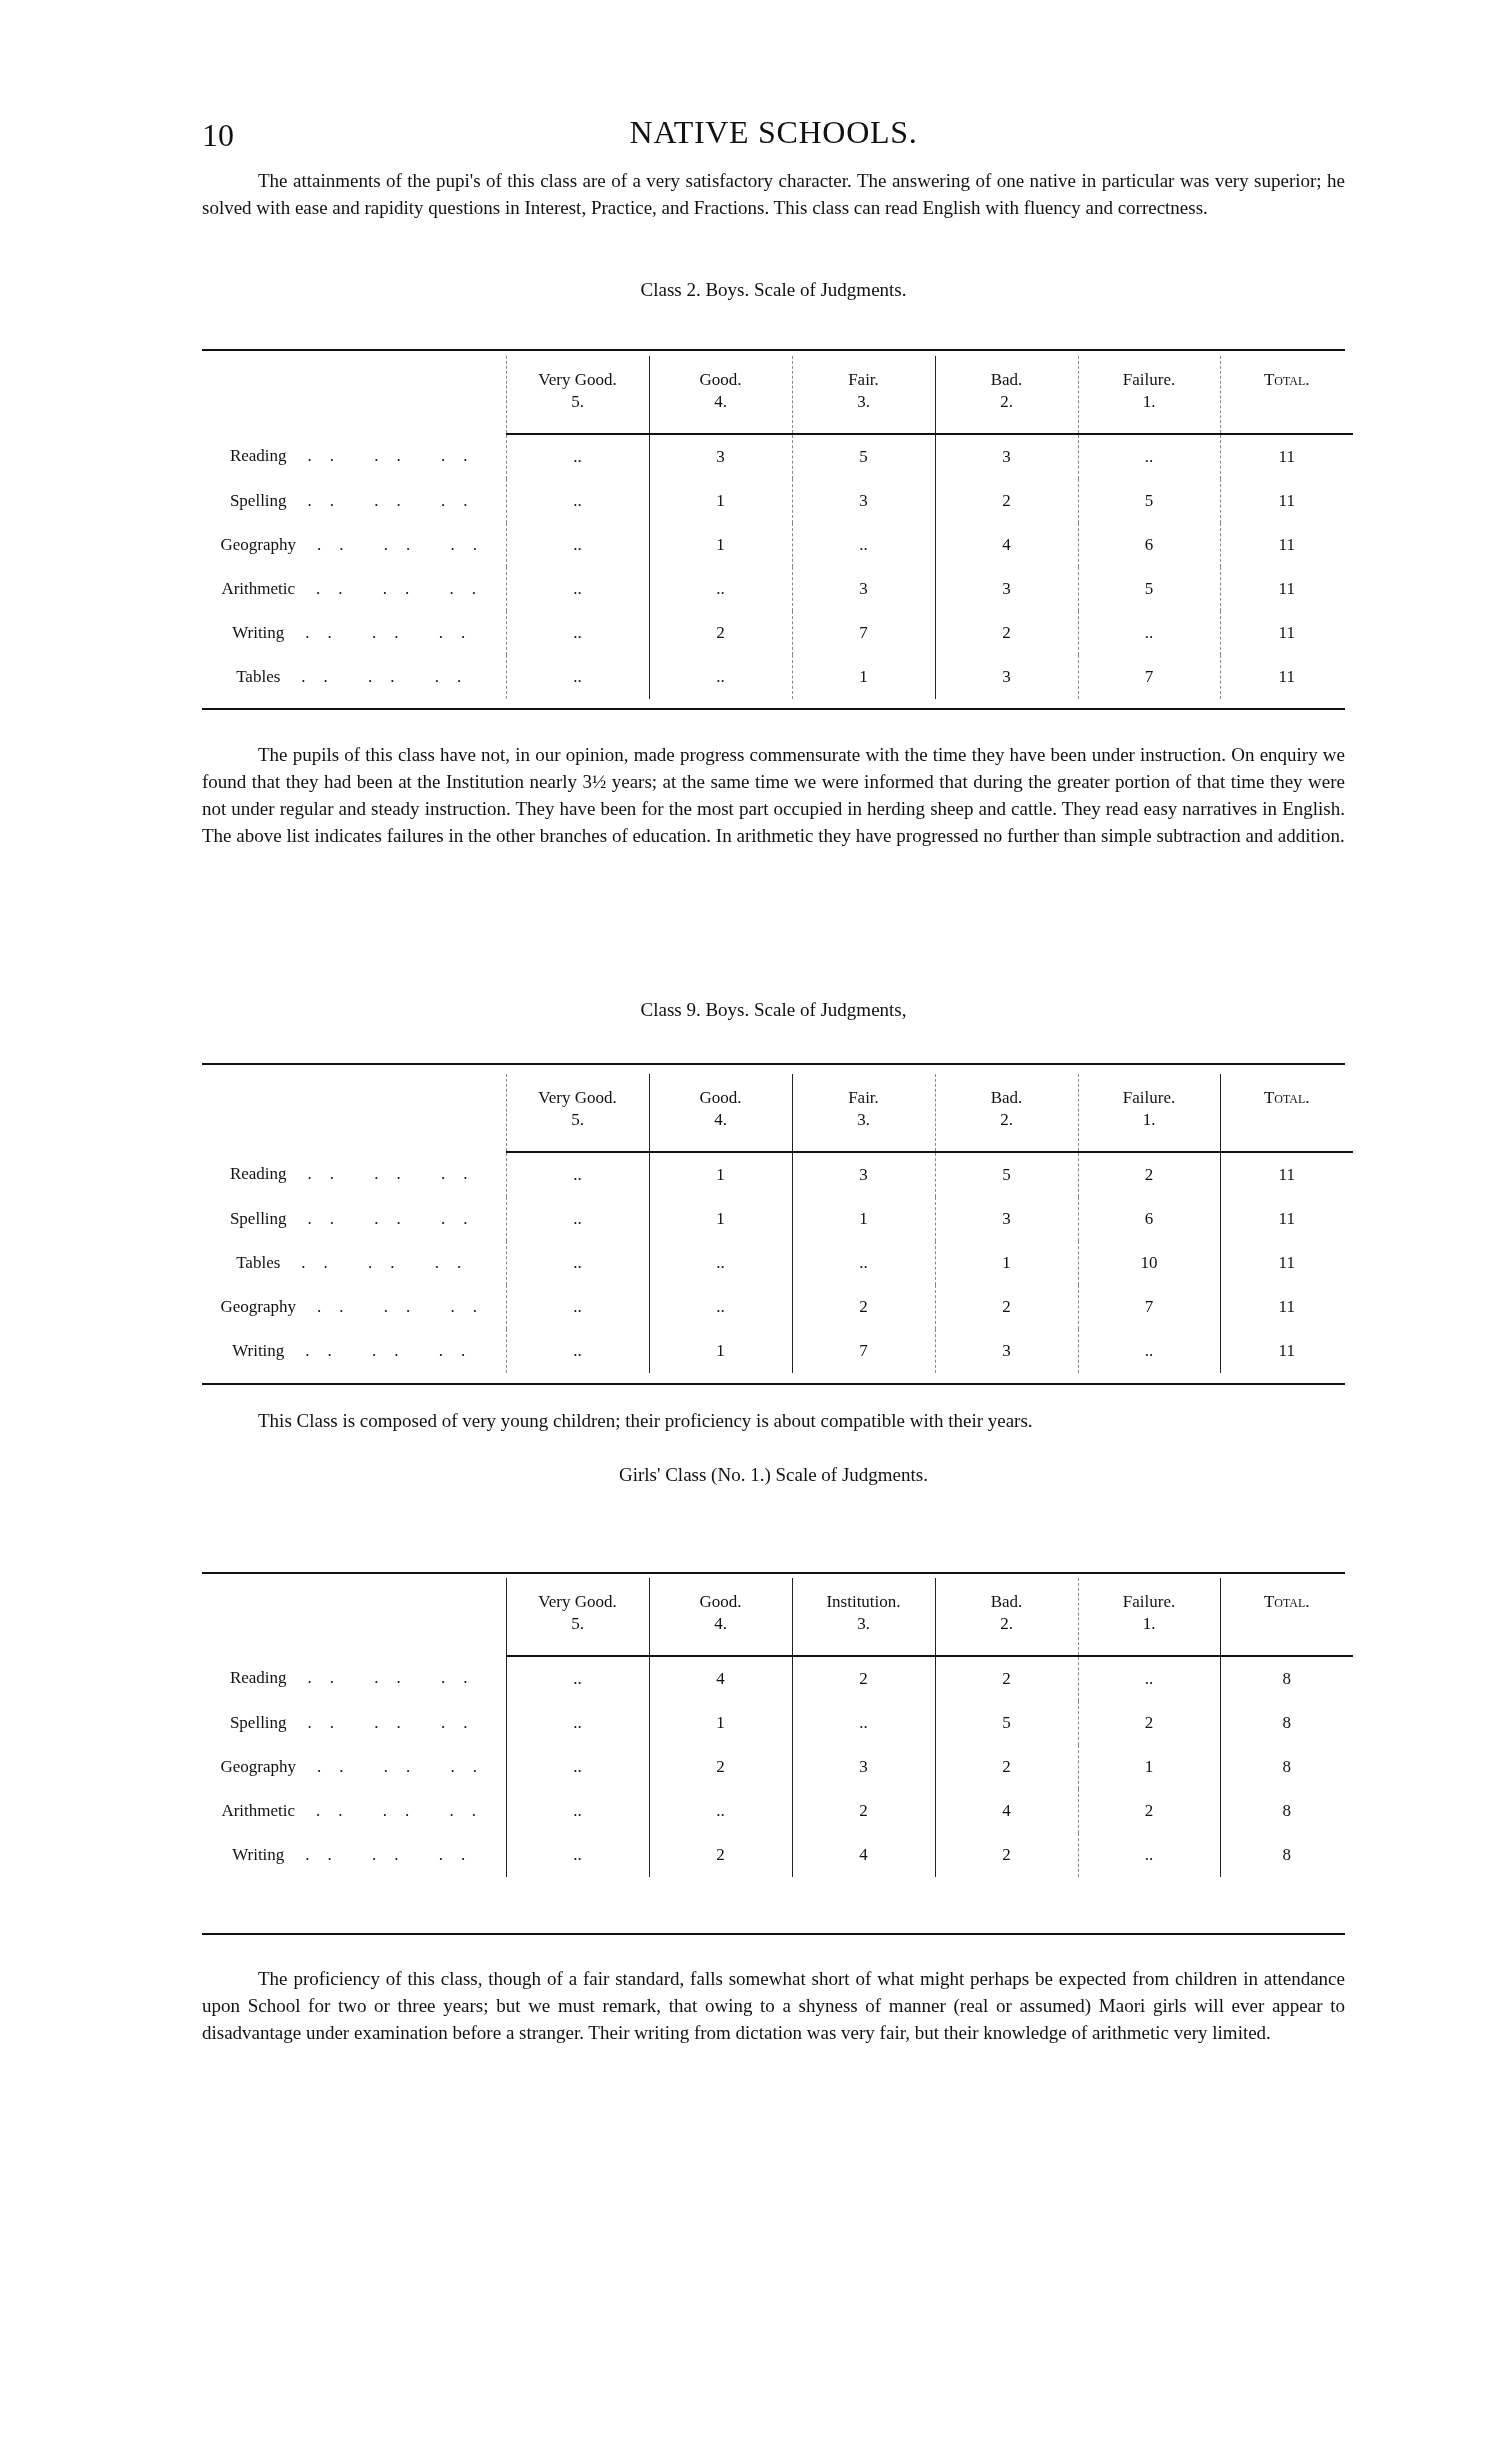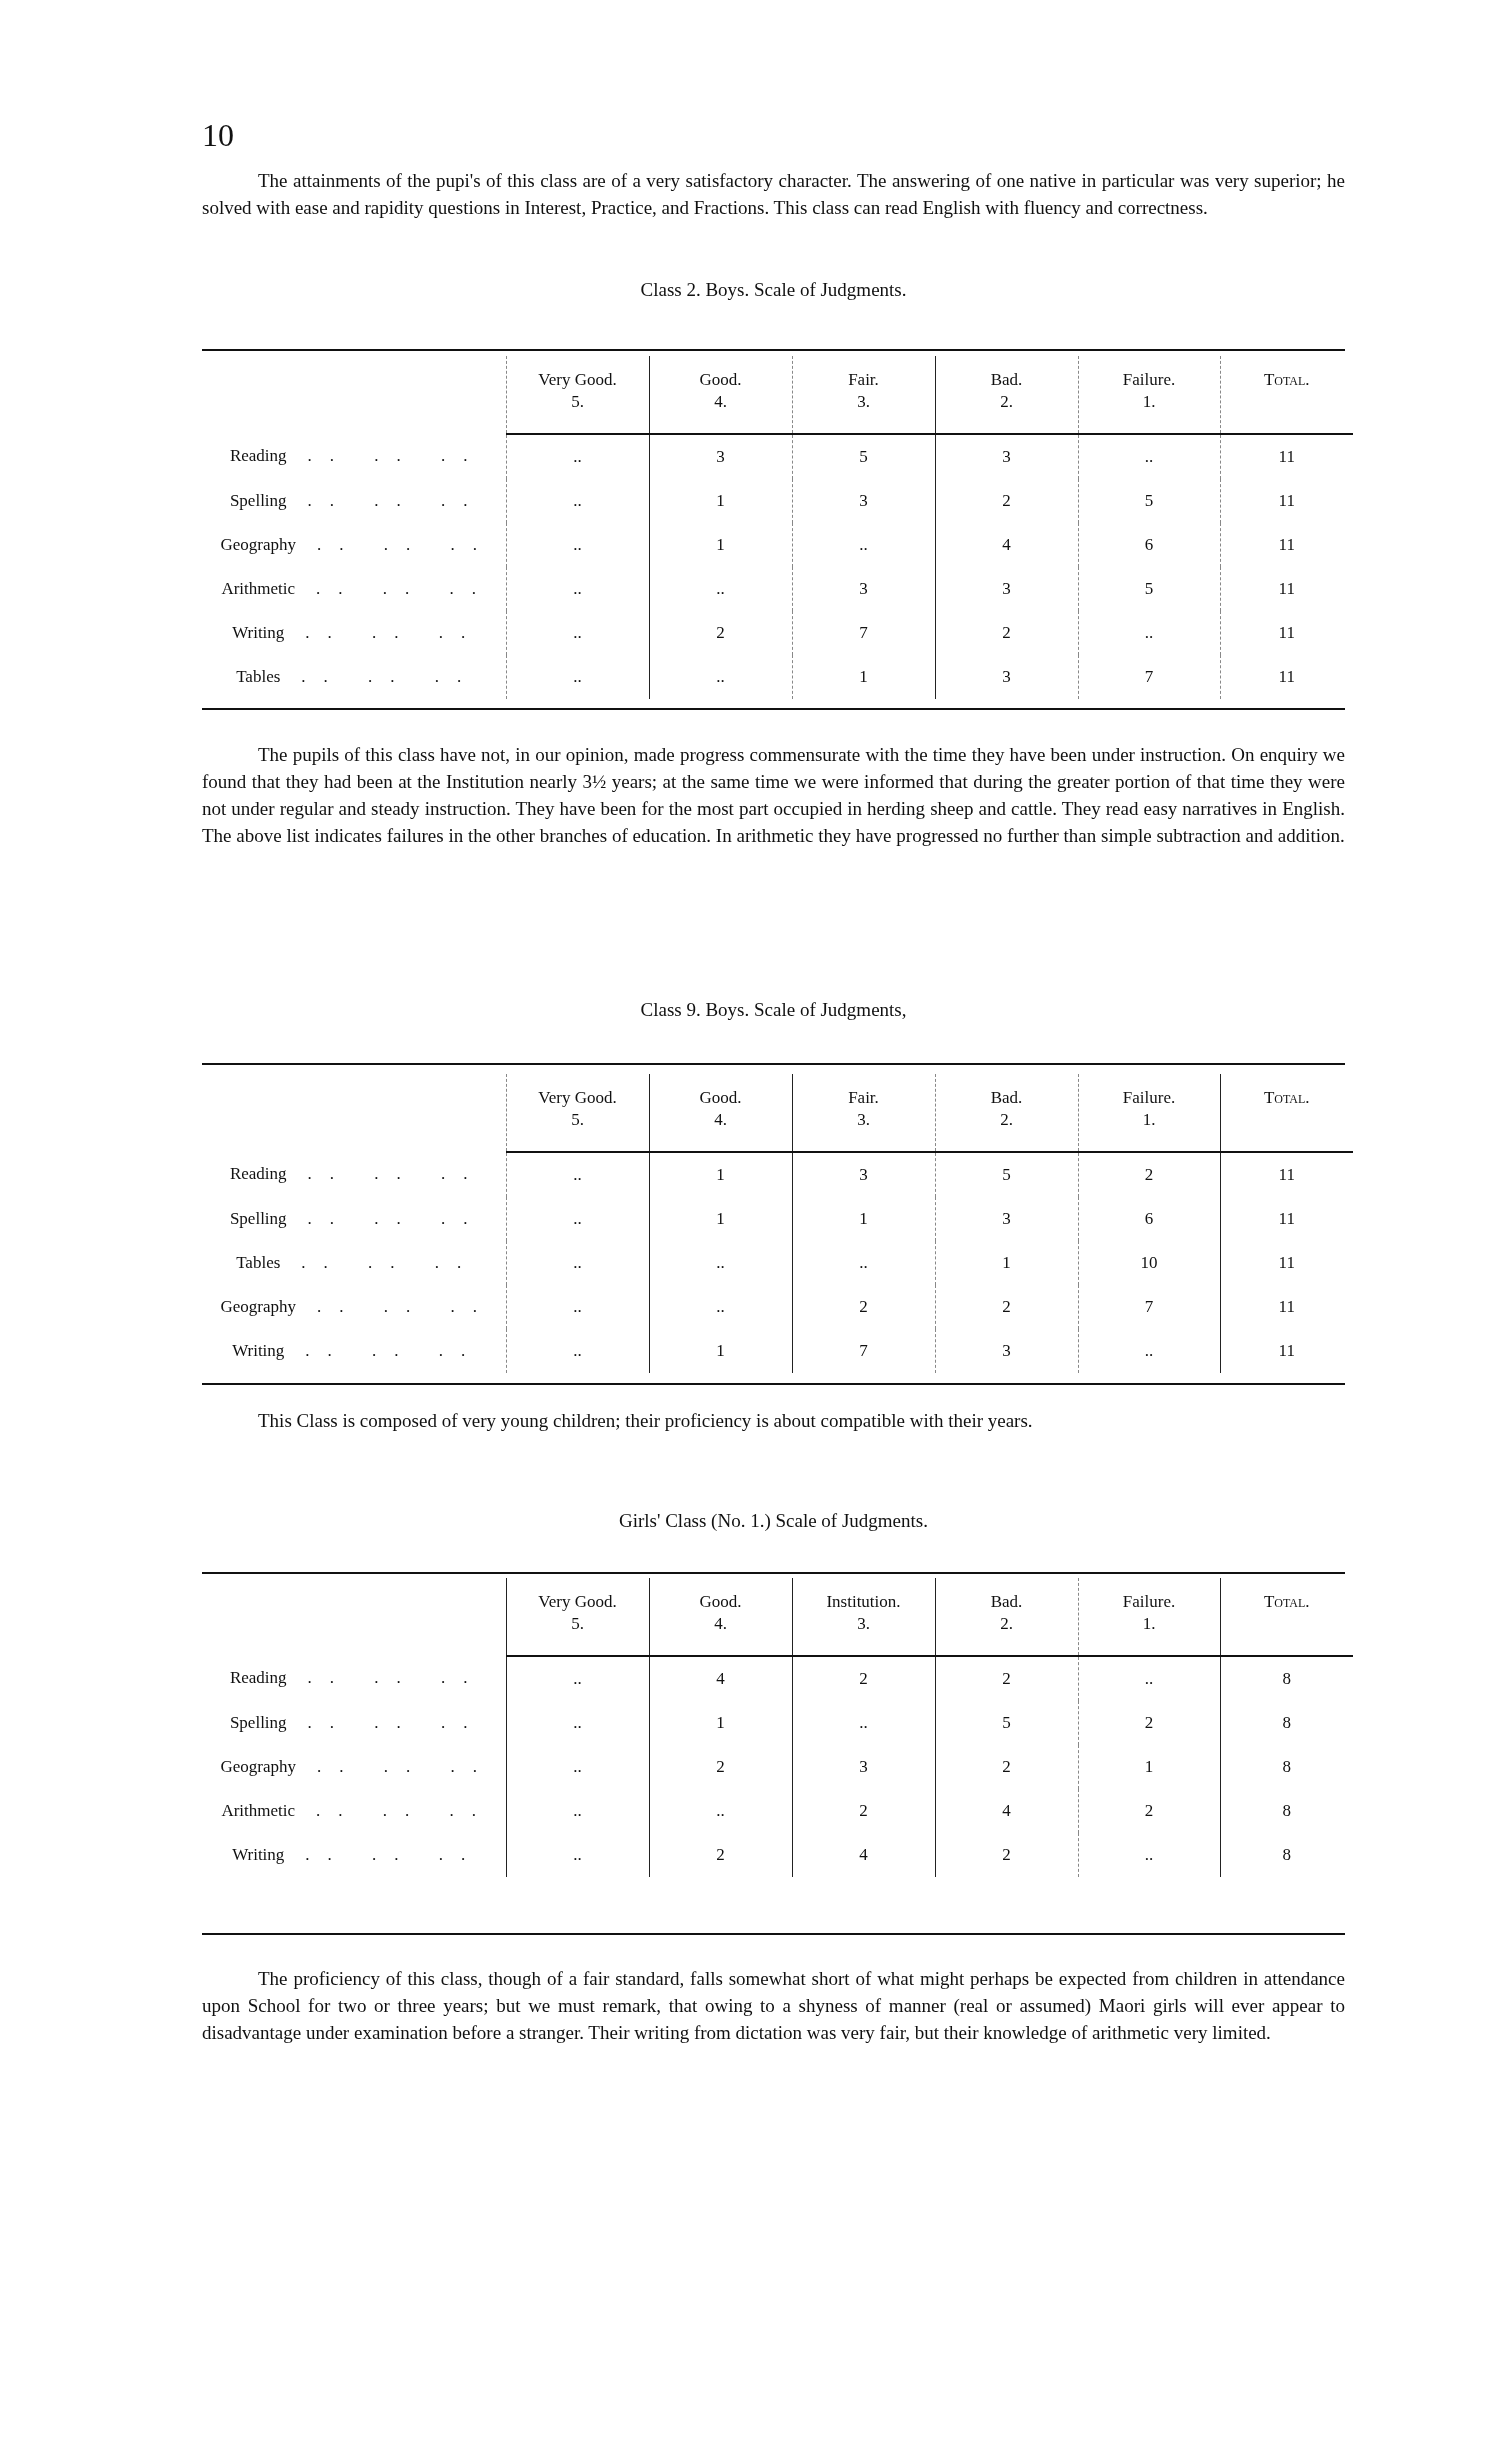--- a/index.html
+++ b/index.html
@@ -22,20 +22,21 @@
   .smallcaps { font-variant:small-caps; }
   tr.row td { height:44px; }
 </style>
 </head>
 <body>
 
 <div class="page">
 
   <div class="header">
     <span class="page-num">10</span>
+    <span class="running-title">NATIVE SCHOOLS.</span>
   </div>
 
   <p class="para" style="top:167px;margin:0;">The attainments of the pupi's of this class are of a very satisfactory character. The answering of one native in particular was very superior; he solved with ease and rapidity questions in Interest, Practice, and Fractions. This class can read English with fluency and correctness.</p>
 
   <div class="caption" style="top:279px;">Class 2.   Boys.   Scale of Judgments.</div>
   <div class="topline" style="top:349px;"></div>
   <table class="scale" style="top:356px;">
     <colgroup>
       <col style="width:296px">
         <col style="width:143px">
@@ -181,21 +182,21 @@
           <td class="vl-d">3</td>
           <td class="vl-d">..</td>
           <td class="vl">11</td>
         </tr>
   </tbody>
     </table>
   <div class="botline" style="top:1383px;"></div>
 
   <p class="para" style="top:1407px;margin:0;">This Class is composed of very young children; their proficiency is about compatible with their years.</p>
 
-  <div class="caption" style="top:1510px;">Girls' Class (No. 1.)   Scale of Judgments.</div>
+  <div class="caption" style="top:1464px;">Girls' Class (No. 1.)   Scale of Judgments.</div>
   <div class="topline" style="top:1572px;"></div>
   <table class="scale" style="top:1578px;">
     <colgroup>
       <col style="width:296px">
         <col style="width:143px">
         <col style="width:143px">
         <col style="width:143px">
         <col style="width:143px">
         <col style="width:142px">
         <col style="width:133px">

